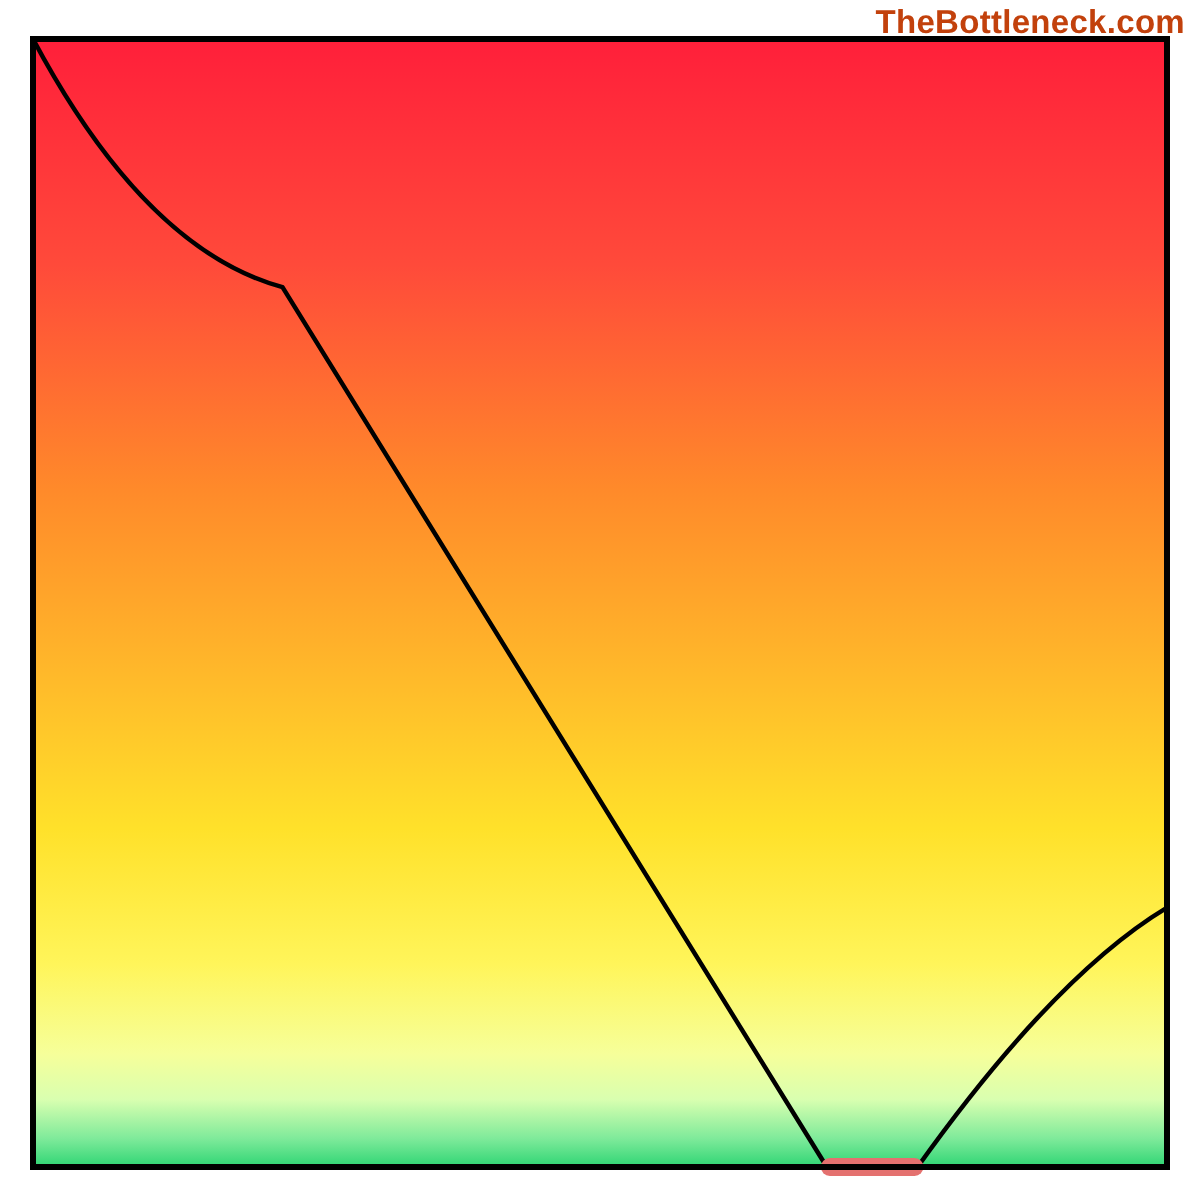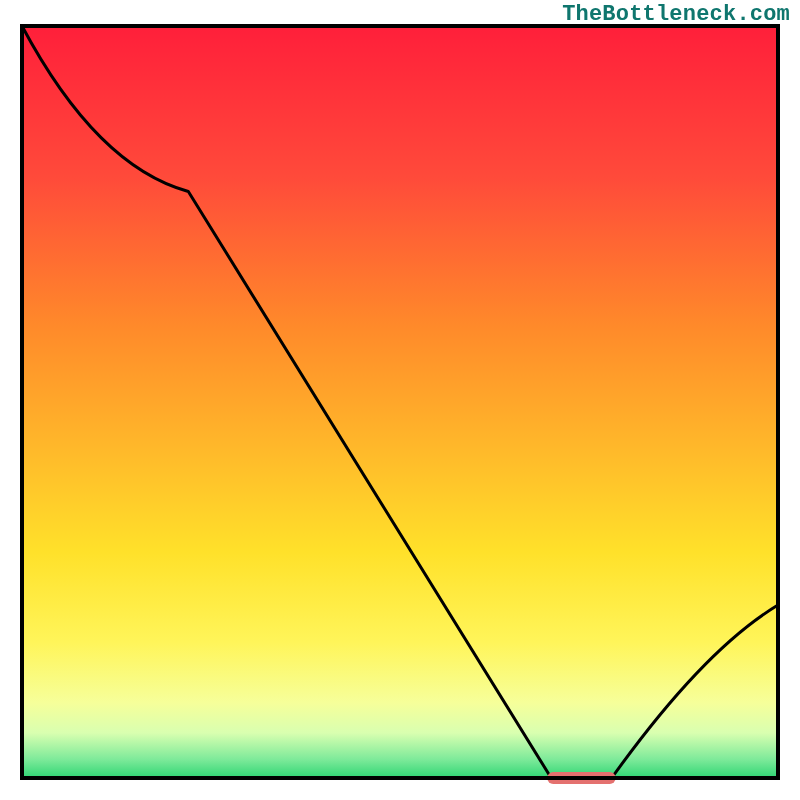--- a/index.html
+++ b/index.html
@@ -17,24 +17,23 @@
   }
   svg {
     display: block;
   }
   .watermark {
     position: absolute;
     top: 2px;
     right: 10px;
     font-size: 22px;
     font-weight: 600;
-    color: #0f766e;
+    color: #c2410c;
     letter-spacing: 0.2px;
     user-select: none;
-    font-family: Liberation Mono, monospace;
   }
 </style>
 </head>
 <body>
 
 <div class="canvas-wrap">
 
   <svg width="800" height="800" viewBox="0 0 800 800">
     <defs>
       <linearGradient id="bg-grad" x1="0" y1="0" x2="0" y2="1">

